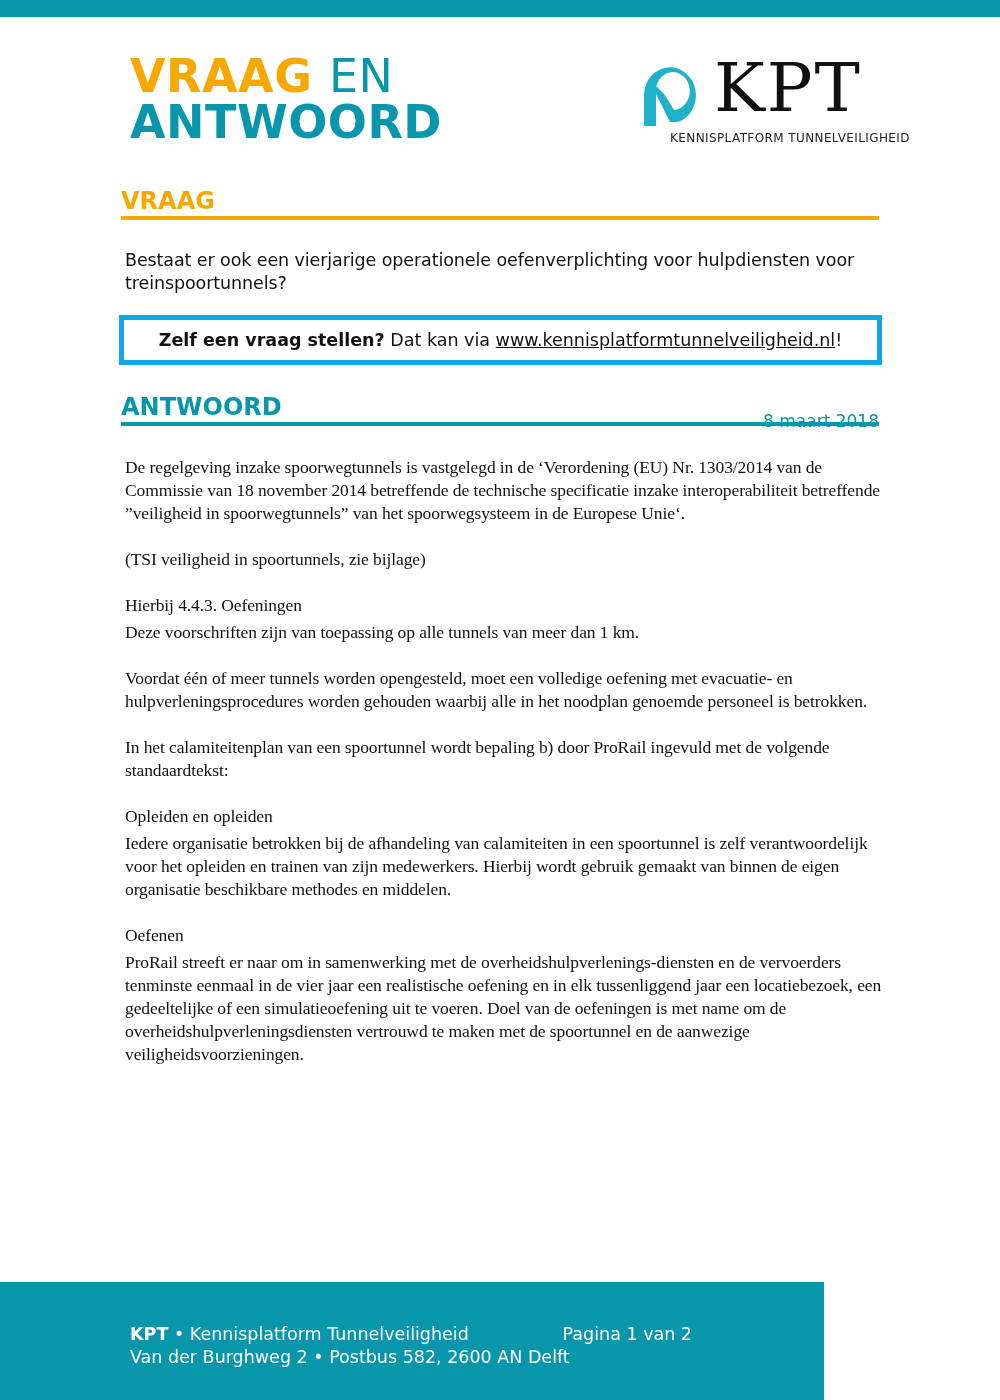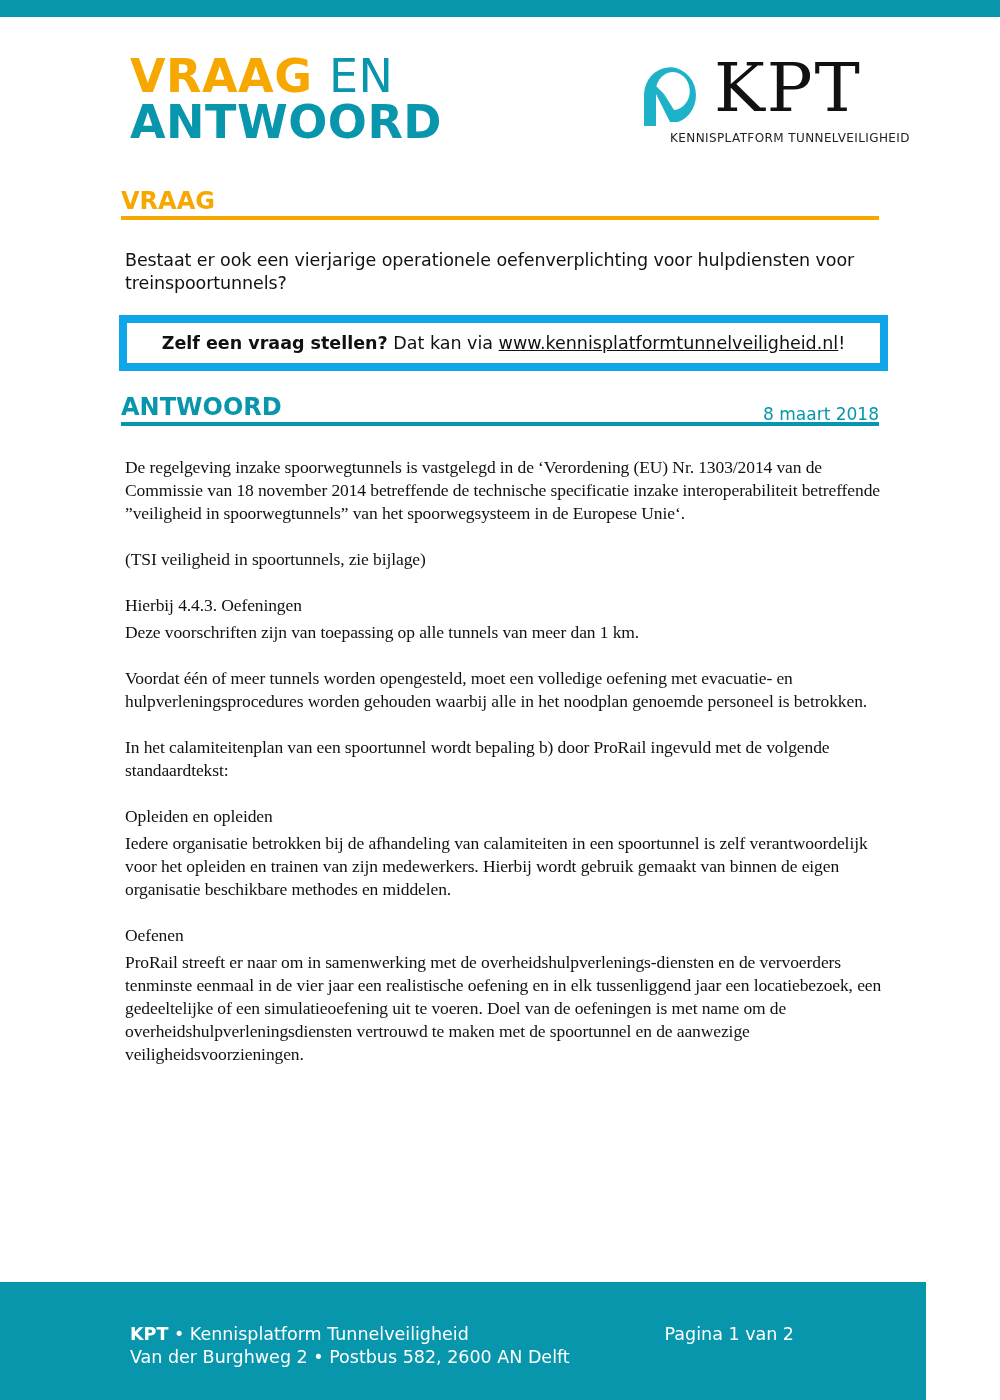--- a/index.html
+++ b/index.html
@@ -17,35 +17,35 @@
   .title .t3 { color: #0796ab; display: block; }
 
   .logo { position: absolute; left: 634px; top: 58px; width: 240px; height: 92px; }
   .logo-mark { position: absolute; left: 0; top: 0; }
   .logo-text { position: absolute; left: 80px; top: -6px; font-family: "DejaVu Serif", serif; font-size: 68px; line-height: 72px; color: #111; letter-spacing: 2px; }
   .logo-sub { position: absolute; left: 17px; top: 73px; font-size: 12px; letter-spacing: 0.4px; color: #222; white-space: nowrap; margin-left: 19px; }
 
   .section-head { position: absolute; left: 121px; width: 758px; font-weight: bold; font-size: 24px; line-height: 28px; }
   .vraag-head { top: 187px; color: #f6a800; border-bottom: 4px solid #f6a800; padding-bottom: 1px; }
   .antwoord-head { top: 393px; color: #0796ab; border-bottom: 4px solid #0796ab; padding-bottom: 1px; }
-  .date { position: absolute; right: 0; top: 7px; font-weight: normal; font-size: 17px; color: #0796ab; }
+  .date { position: absolute; right: 0; top: 14px; font-weight: normal; font-size: 17px; color: #0796ab; }
 
   .body-text { position: absolute; left: 121px; width: 770px; font-size: 17.5px; line-height: 23px; color: #111; letter-spacing: -0.1px; }
   .body-text p { margin: 4px; }
   .body-text p.gap { margin-top: 23px; }
 
   .question { top: 245px; }
 
-  .callout { position: absolute; left: 119px; top: 315px; width: 753px; height: 40px; border: 8px solid #0ea5e9; text-align: center; font-size: 17.5px; line-height: 40px; color: #111; }
+  .callout { position: absolute; left: 119px; top: 315px; width: 753px; height: 40px; border: 5px solid #0ea5e9; text-align: center; font-size: 17.5px; line-height: 40px; color: #111; }
   .callout b { font-weight: bold; }
   .callout a { color: #111; text-decoration: underline; }
 
   .answer { top: 452px; font-family: Liberation Serif, serif; }
 
-  .footer { position: absolute; left: 0; top: 1282px; width: 926px; height: 118px; background: #0796ab; color: #ffffff; }
+  .footer { position: absolute; left: 0; top: 1282px; width: 824px; height: 118px; background: #0796ab; color: #ffffff; }
   .footer-left { position: absolute; left: 130px; top: 41px; font-size: 17.5px; line-height: 23px; }
   .footer-left b { font-weight: bold; }
   .footer-right { position: absolute; right: 132px; top: 41px; font-size: 17.5px; line-height: 23px; margin-left: 8px; }
 </style>
 </head>
 <body>
 
 <div class="top-bar"></div>
 
 <div class="title">

